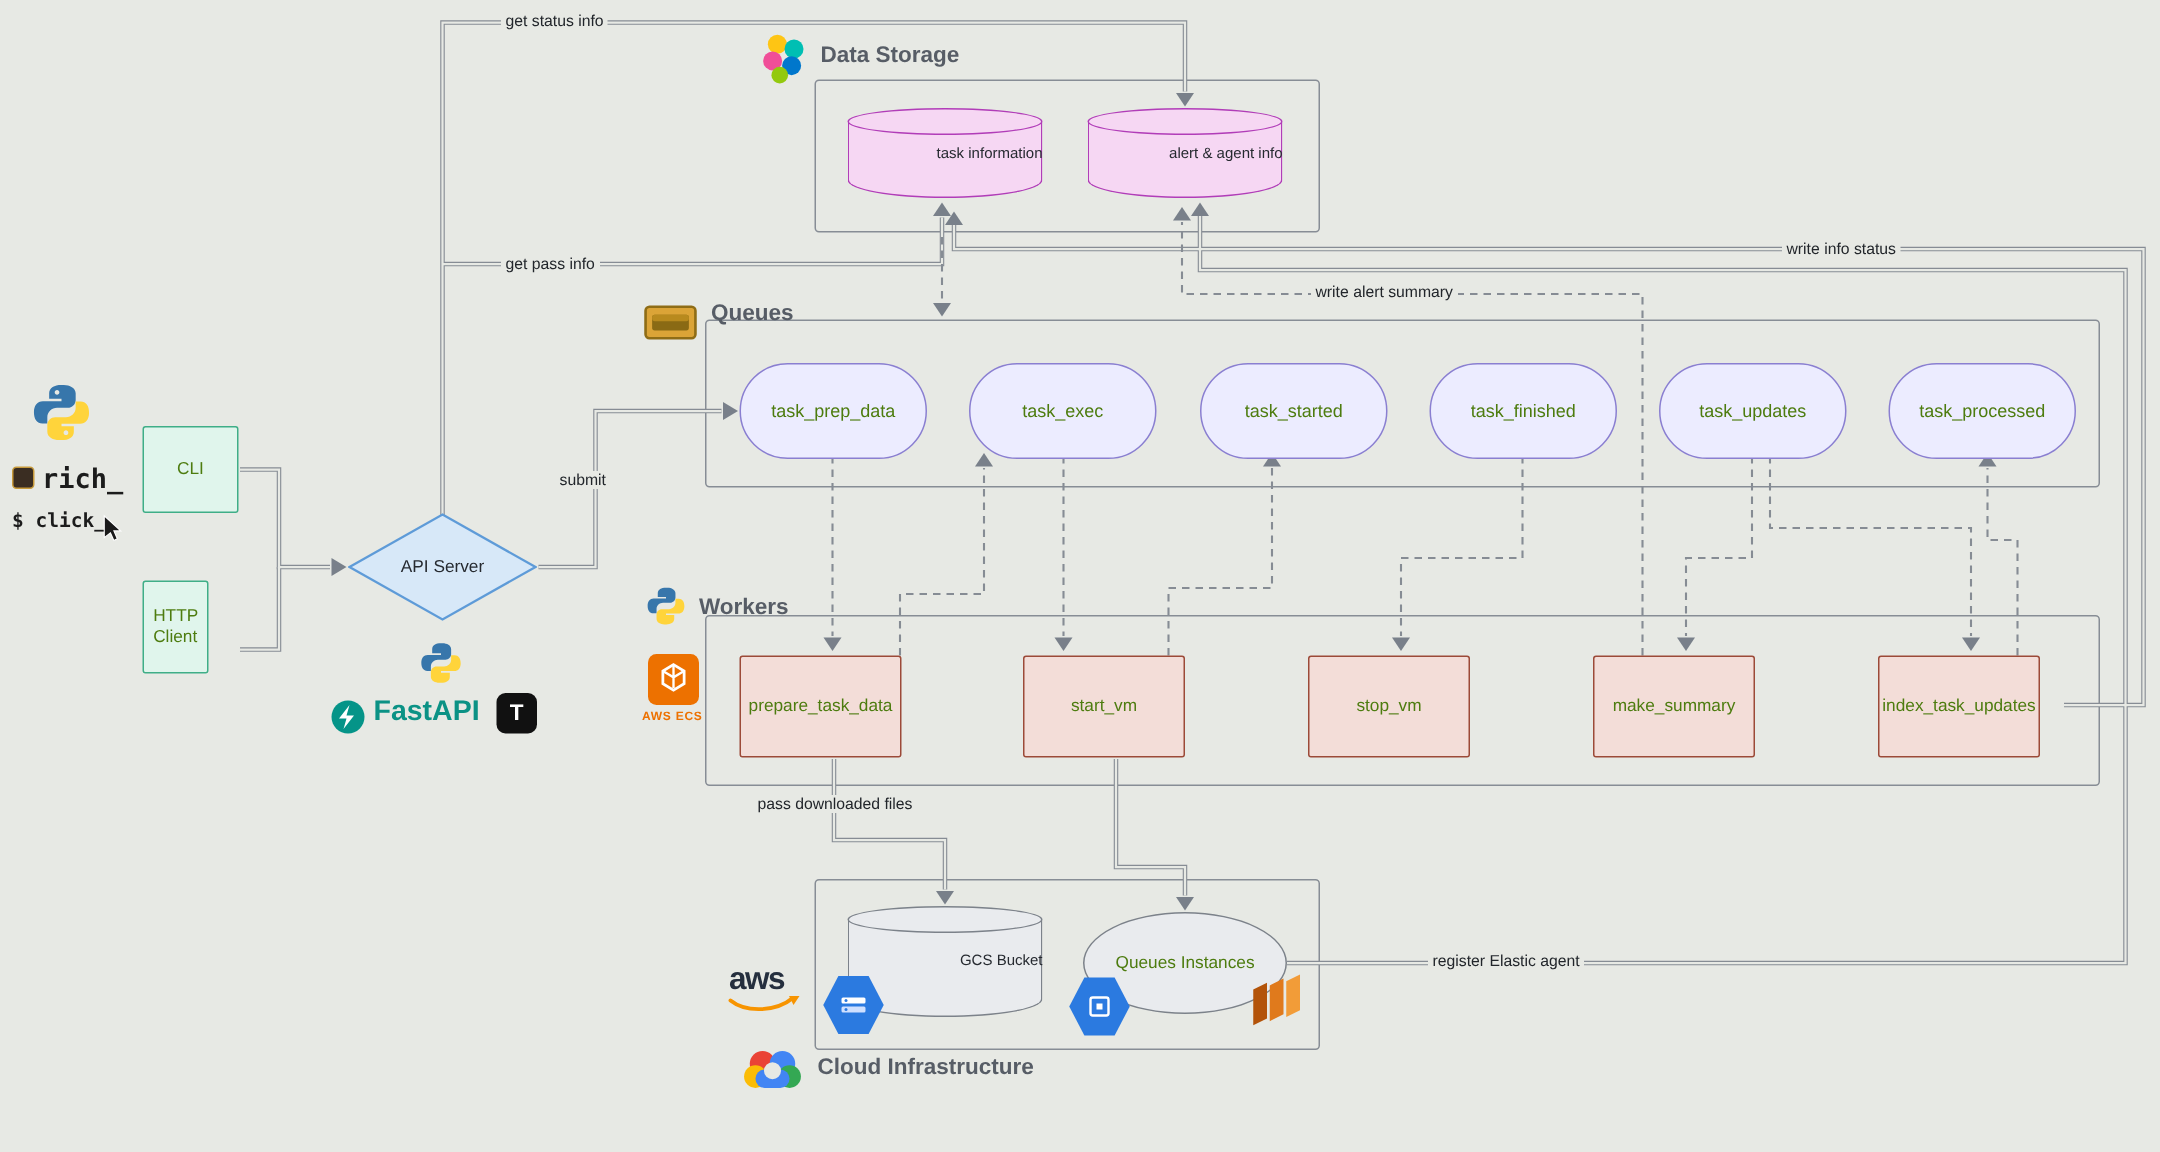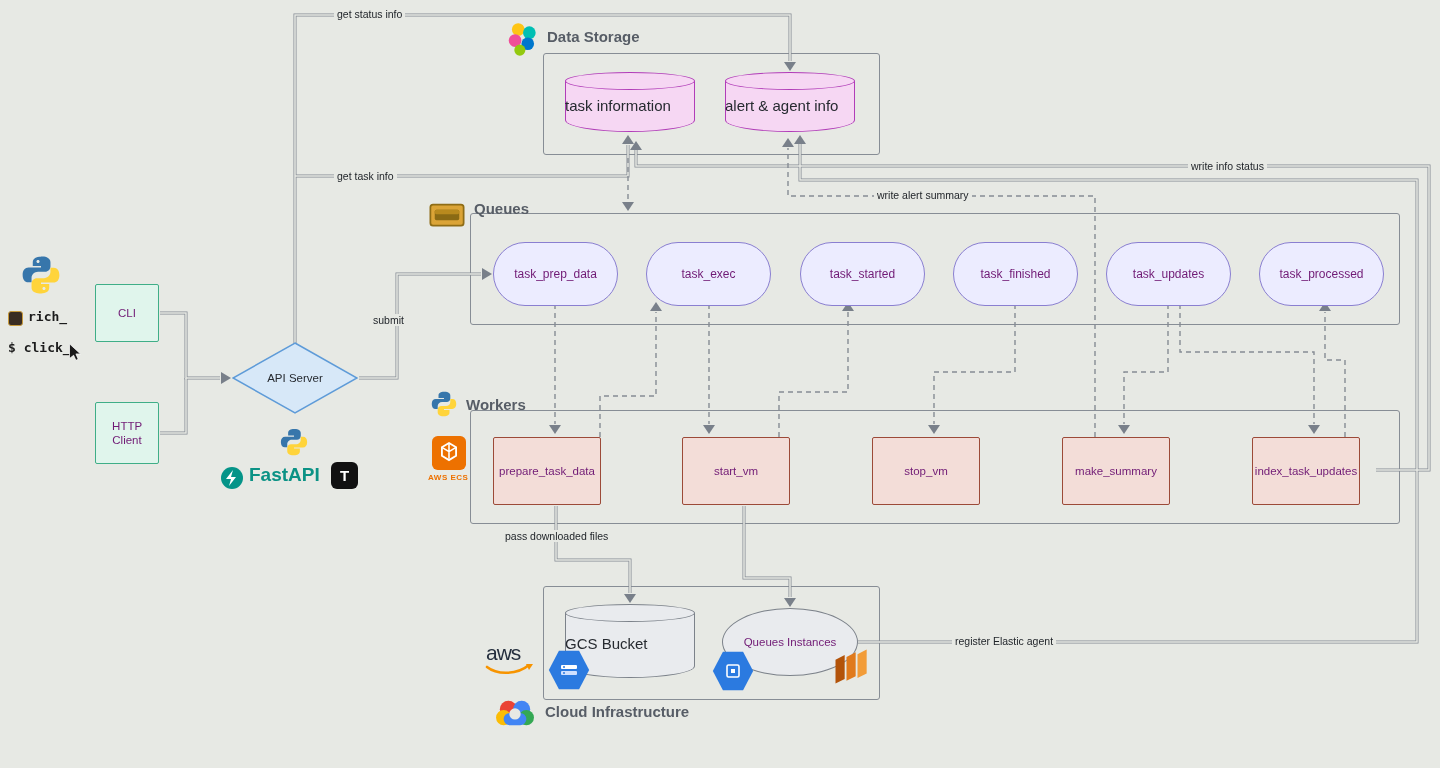--- a/index.html
+++ b/index.html
@@ -15,49 +15,49 @@
   .edges{position:absolute;left:0;top:0;z-index:2;pointer-events:none}
   .edges path{fill:none}
   .edges .o{stroke:#868c94;stroke-width:3}
   .edges .i{stroke:#e7e9e4;stroke-width:1.5}
   .edges .d{stroke:#868c94;stroke-width:1.4;stroke-dasharray:5 4}
   .edges polygon{fill:#79808a}
   .elabel{position:absolute;z-index:4;font-size:10.5px;font-weight:500;color:#22262b;
     background:#e7e9e4;padding:0 3px;white-space:nowrap}
 
   
-  .node{position:absolute;display:flex;align-items:center;justify-content:center;text-align:center;
-    font-size:12px;color:#701a75;z-index:3;line-height:1.25}
+  .node{position:absolute;display:flex;align-items:center;justify-content:center;text-align:left;
+    font-size:12px;color:#4d7c0f;z-index:3;line-height:1.25}
   .stadium{background:#ececff;border:1.4px solid #8a7fd1;border-radius:34px;width:125px;height:64px}
   .worker{background:#f3ddd8;border:1.5px solid #9c4a38;border-radius:2px;width:108px;height:68px;font-size:11.5px}
   .mint{background:#e0f5ec;border:1.4px solid #3fae87;border-radius:2px;font-size:11.5px}
   .ellipse{background:#e9ebee;border:1.4px solid #7c828a;border-radius:50%;font-size:11.5px}
 
   
   .cyl{position:absolute;z-index:3}
   .cyl .top{position:absolute;left:0;right:0;top:0;height:18px;border-radius:50%;
     border:1.4px solid var(--bc);background:var(--bg);z-index:2}
   .cyl .body{position:absolute;left:0;right:0;top:9px;bottom:0;border:1.4px solid var(--bc);
     border-top:none;border-radius:0 0 50% 50%/0 0 12px 12px;background:var(--bg);z-index:1}
-  .cyl .lbl{position:absolute;left:0;right:0;top:42%;text-align:left;font-size:15px;color:#262a30;z-index:3}
+  .cyl .lbl{position:absolute;left:0;right:0;top:42%;text-align:right;font-size:10px;color:#262a30;z-index:3}
   .cyl.pink{--bc:#b13db8;--bg:#f6d7f3}
   .cyl.gray{--bc:#7c828a;--bg:#e9ebee}
 
   
   .diamond-wrap{position:absolute;z-index:3}
   .diamond-wrap .dlabel{position:absolute;inset:0;display:flex;align-items:center;justify-content:center;
     font-size:11.5px;color:#262a30}
 
   
   .icon{position:absolute;z-index:4}
   .mono{font-family:"DejaVu Sans Mono",monospace;font-weight:700;color:#1c1c1c;position:absolute;z-index:4;white-space:nowrap}
   .fastapi-text{position:absolute;z-index:4;font-size:19px;font-weight:700;color:#0b9285}
   .typer{position:absolute;z-index:4;width:27px;height:27px;background:#111;border-radius:6px;
     color:#fff;display:flex;align-items:center;justify-content:center;font-weight:700;font-size:15px}
-  .aws-text{position:absolute;z-index:4;font-size:21px;font-weight:400;letter-spacing:-1px;color:#252f3e}
+  .aws-text{position:absolute;z-index:4;font-size:21px;font-weight:700;letter-spacing:-1px;color:#252f3e}
   .ecs-label{position:absolute;z-index:4;font-size:8px;font-weight:700;color:#ed7100;letter-spacing:.5px}
   .hex{position:absolute;z-index:4;display:flex;align-items:center;justify-content:center;
     clip-path:polygon(26% 4%,74% 4%,98% 50%,74% 96%,26% 96%,2% 50%);background:#2b7ae0}
 </style>
 </head>
 <body>
 
 <div class="canvas">
 
   <div class="cluster" style="left:543px;top:53px;width:337px;height:102px"></div>
@@ -116,44 +116,44 @@
       <polygon points="928,425 940,425 934,434"></polygon>
       <polygon points="1118,425 1130,425 1124,434"></polygon>
       <polygon points="1308,425 1320,425 1314,434"></polygon>
       <polygon points="1319,311 1325,302 1331,311"></polygon>
       <polygon points="782,147 788,138 794,147"></polygon>
       <polygon points="622,202 634,202 628,211"></polygon>
     </g>
   </svg>
 
   <div class="elabel" style="left:334px;top:8px">get status info</div>
-  <div class="elabel" style="left:334px;top:170px">get task info</div>
+  <div class="elabel" style="left:334px;top:170px">get pass info</div>
   <div class="elabel" style="left:370px;top:314px">submit</div>
   <div class="elabel" style="left:1188px;top:160px">write info status</div>
   <div class="elabel" style="left:874px;top:189px">write alert summary</div>
   <div class="elabel" style="left:502px;top:530px">pass downloaded files</div>
   <div class="elabel" style="left:952px;top:635px">register Elastic agent</div>
 
   <span class="icon" style="left:20px;top:254px;width:42px;height:42px">
     <svg viewBox="0 0 24 24" width="42" height="42">
       <path fill="#3776ab" d="M11.9 1.5c-2.6 0-4.6 1-4.6 3.2v2.1h4.7v.9H4.9c-2.1 0-3.4 1.6-3.4 4.2 0 2.7 1.2 4.3 3.2 4.3h1.9v-2.4c0-2 1.7-3.6 3.7-3.6h4.1c1.6 0 3-1.3 3-3V4.7c0-2.1-2.3-3.2-4.5-3.2h-1zm-1.6 1.9c.5 0 .9.4.9.9s-.4.9-.9.9-.9-.4-.9-.9.4-.9.9-.9z"></path>
       <path fill="#ffd43b" d="M12.1 22.5c2.6 0 4.6-1 4.6-3.2v-2.1H12v-.9h7.1c2.1 0 3.4-1.6 3.4-4.2 0-2.7-1.2-4.3-3.2-4.3h-1.9v2.4c0 2-1.7 3.6-3.7 3.6h-4.1c-1.6 0-3 1.3-3 3v2.5c0 2.1 2.3 3.2 4.5 3.2h1zm1.6-1.9c-.5 0-.9-.4-.9-.9s.4-.9.9-.9.9.4.9.9-.4.9-.9.9z"></path>
     </svg>
   </span>
   <span class="icon" style="left:8px;top:311px;width:15px;height:15px;background:#3a2d22;border:1.5px solid #c79a3b;border-radius:3px"></span>
-  <div class="mono" style="left:28px;top:309px;font-size:13px">rich_</div>
+  <div class="mono" style="left:28px;top:309px;font-size:18px">rich_</div>
   <div class="mono" style="left:8px;top:340px;font-size:13px">$ click_</div>
   <span class="icon" style="left:64px;top:342px;width:22px;height:22px">
     <svg viewBox="0 0 24 24" width="22" height="22">
       <path d="M6 2 L6 18 L10.5 14.5 L13 20 L15.5 18.8 L13 13 L18 13 Z" fill="#1a1a1a" stroke="#fff" stroke-width="0.8"></path>
     </svg>
   </span>
 
   <div class="node mint" style="left:95px;top:284px;width:64px;height:58px">CLI</div>
-  <div class="node mint" style="left:95px;top:402px;width:64px;height:62px;padding:20px">HTTP Client</div>
+  <div class="node mint" style="left:95px;top:387px;width:44px;height:62px;padding:20px">HTTP Client</div>
 
   <div class="diamond-wrap" style="left:232px;top:342px;width:126px;height:72px">
     <svg width="126" height="72">
       <polygon points="63,1 125,36 63,71 1,36" fill="#d7e8f8" stroke="#5e9bd8" stroke-width="1.5"></polygon>
     </svg>
     <div class="dlabel">API Server</div>
   </div>
 
   <span class="icon" style="left:279px;top:427px;width:30px;height:30px">
     <svg viewBox="0 0 24 24" width="30" height="30">

